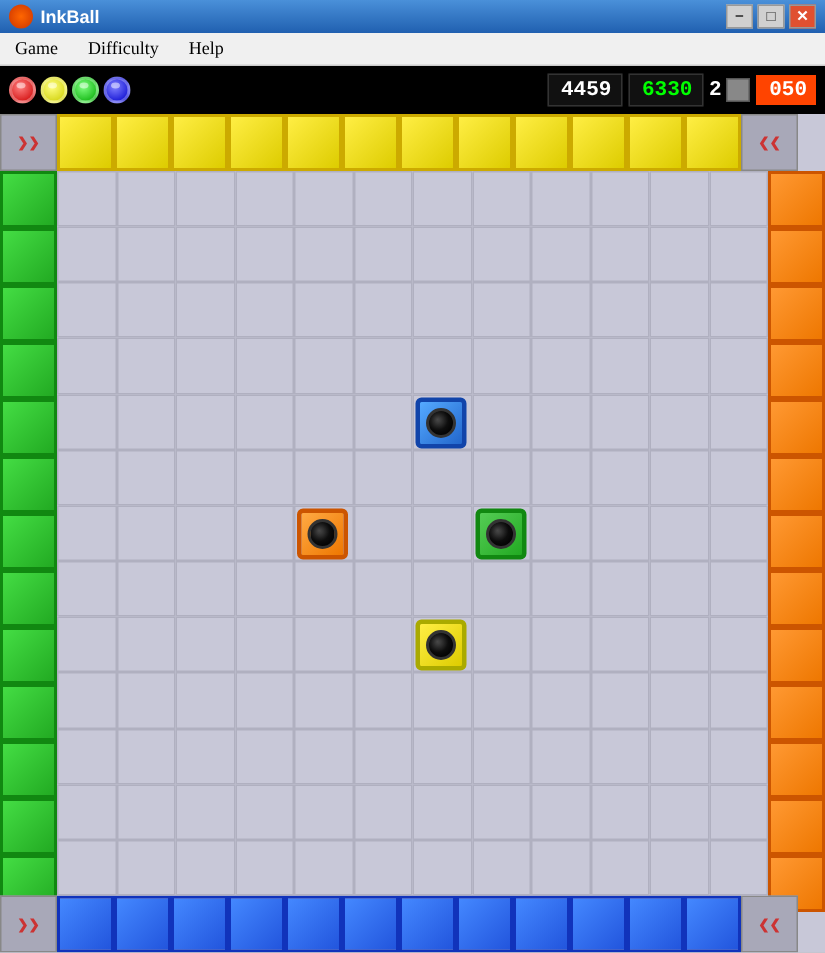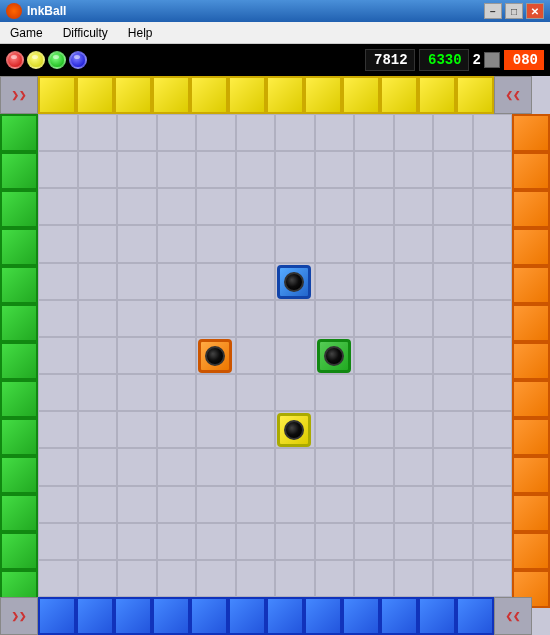--- a/index.html
+++ b/index.html
@@ -35,21 +35,21 @@
     .menu-bar {
       background: #f0f0f0;
       height: 22px;
       display: flex;
       align-items: center;
       padding: 0 4px;
       border-bottom: 1px solid #ccc;
       font-size: 12px;
       gap: 8px;
     }
-    .menu-item { padding: 2px 6px; cursor: pointer; }
+    .menu-item { padding: 2px 6px; cursor: pointer; font-family: Liberation Serif, serif; }
 
     
     .toolbar {
       background: #000;
       height: 32px;
       display: flex;
       align-items: center;
       padding: 0 6px;
       gap: 4px;
     }
@@ -220,27 +220,27 @@
 </div>
 
 <div class="toolbar">
   <div class="ball-indicator">
     <div class="ball ball-red"></div>
     <div class="ball ball-yellow"></div>
     <div class="ball ball-green"></div>
     <div class="ball ball-blue"></div>
   </div>
   <div class="spacer"></div>
-  <div class="score-block">7812</div>
+  <div class="score-block">4459</div>
   <div class="score-block score-green">6330</div>
   <div class="level-block">
     <span class="level-num">2</span>
     <div class="level-indicator"></div>
   </div>
-  <div class="timer-block">080</div>
+  <div class="timer-block">050</div>
 </div>
 
 <div class="game-area">
 
   <div class="top-border">
 
     <div class="tile tile-arrow" style="background:#a8a8b8;border:1px solid #888;display:flex;align-items:center;justify-content:center;">
       <span style="color:#cc3333;font-size:9px;font-weight:bold;">❯❯</span>
     </div>
 

